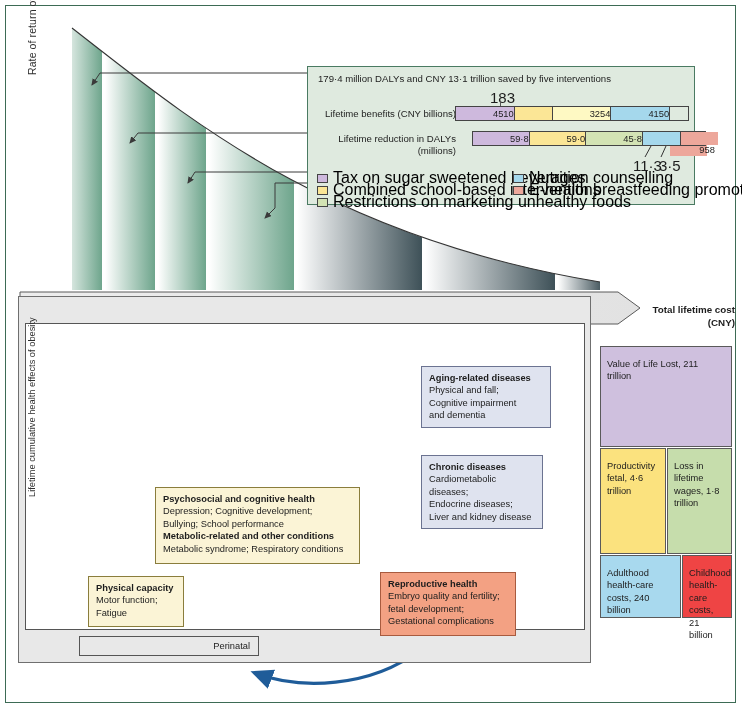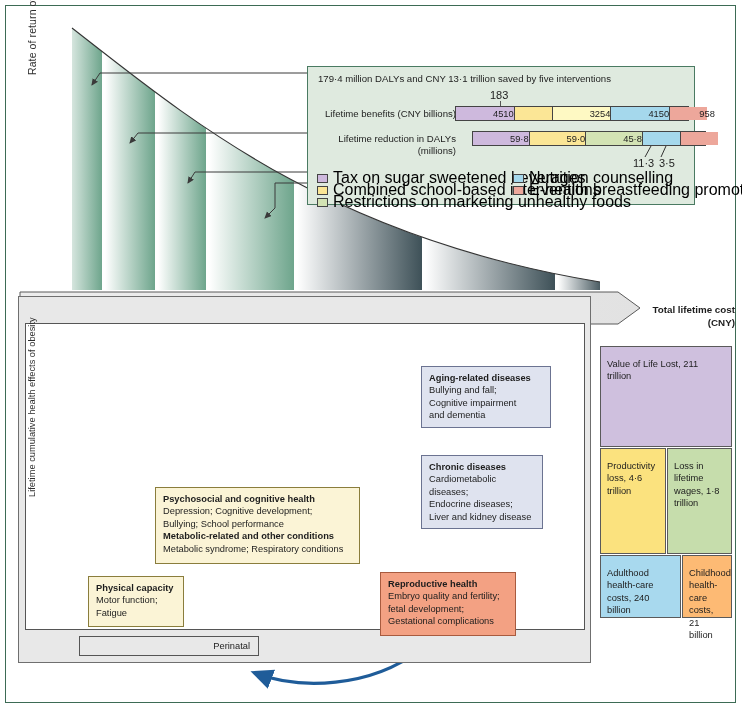--- a/index.html
+++ b/index.html
@@ -19,21 +19,21 @@
   .inset-title{position:absolute;left:10px;top:6px;font-size:9.6px;color:#1d1d1d;white-space:nowrap;}
 
   .rowlabel{position:absolute;font-size:9.6px;color:#1d1d1d;text-align:right;white-space:nowrap;}
 
   .bar{position:absolute;height:15px;border:1px solid #444;box-sizing:border-box;display:flex;}
   .seg{height:100%;border-right:1px solid #444;box-sizing:border-box;position:relative;
         font-size:9.3px;color:#1d1d1d;display:flex;align-items:center;justify-content:center;padding-left:37px;}
   .seg:last-child{border-right:none;}
 
   .tickline{position:absolute;width:1px;background:#555;}
-  .ticklabel{position:absolute;font-size:11px;color:#1d1d1d;white-space:nowrap;}
+  .ticklabel{position:absolute;font-size:15px;color:#1d1d1d;white-space:nowrap;}
   .lgitem{position:absolute;display:flex;align-items:center;white-space:nowrap;}
   .swatch{width:11px;height:9px;border:1px solid #444;margin-right:5px;box-sizing:border-box;}
 
   .stage{position:absolute;top:8px;font-size:9.6px;color:#1d1d1d;text-align:center;white-space:nowrap;}
 
   
   .lower{position:absolute;left:18px;top:296px;width:573px;height:367px;
     background:#e8e8e8;border:1px solid #6f6f6f;box-sizing:border-box;}
   .lower-inner{position:absolute;left:6px;top:26px;width:560px;height:307px;
     background:#fff;border:1px solid #555;box-sizing:border-box;overflow:hidden;}
@@ -173,21 +173,21 @@
     <div class="rowlabel" style="left:8px;top:78px;width:140px;">(millions)</div>
 
     <div class="ticklabel" style="left:182px;top:22px;">183</div>
     <div class="tickline" style="left:192px;top:34px;height:7px;"></div>
 
     <div class="bar" style="left:147px;top:39px;width:234px;">
       <div class="seg" style="width:80px;background:#ceb9dd;">4510</div>
       <div class="seg" style="width:6px;background:#fbe696;font-size:0;"></div>
       <div class="seg" style="width:62px;background:#fef9c3;">3254</div>
       <div class="seg" style="width:66px;background:#a5d8ec;">4150</div>
-      <div class="seg" style="width:20px;background:#eda79b;">958</div>
+      <div class="seg" style="width:20px;background:#eda79b;margin-top:36px;">958</div>
     </div>
 
     <div class="bar" style="left:164px;top:64px;width:234px;">
       <div class="seg" style="width:78px;background:#ceb9dd;">59·8</div>
       <div class="seg" style="width:77px;background:#fbe696;">59·0</div>
       <div class="seg" style="width:60px;background:#d3e3b4;">45·8</div>
       <div class="seg" style="width:14px;background:#a5d8ec;font-size:0;"></div>
       <div class="seg" style="width:5px;background:#eda79b;font-size:0;"></div>
     </div>
 
@@ -228,21 +228,21 @@
   <div class="stage" style="left:510px;top:300px;width:94px;">Later life</div>
 
   <div class="lower">
     <div class="lower-inner"></div>
     <div class="vaxis-low">Lifetime cumulative health effects of obesity</div>
     <div class="perinatal-tab">Perinatal</div>
   </div>
 
   <div class="box box-blue" style="left:421px;top:366px;width:130px;height:62px;">
     <b>Aging-related diseases</b>
-    <span class="ln">Bullying and fall;</span>
+    <span class="ln">Physical and fall;</span>
     <span class="ln">Cognitive impairment</span>
     <span class="ln">and dementia</span>
   </div>
 
   <div class="box box-blue" style="left:421px;top:455px;width:122px;height:74px;">
     <b>Chronic diseases</b>
     <span class="ln">Cardiometabolic</span>
     <span class="ln">diseases;</span>
     <span class="ln">Endocrine diseases;</span>
     <span class="ln">Liver and kidney disease</span>
@@ -274,37 +274,37 @@
     <span>(CNY)</span>
   </div>
 
   <div class="tm" style="left:600px;top:346px;width:132px;height:101px;background:#cfc0de;">
     <span class="ln">Value of Life Lost,</span>
     <span class="ln">211 trillion</span>
   </div>
 
   <div class="tm" style="left:600px;top:448px;width:66px;height:106px;background:#fbe27e;">
     <span class="ln">Productivity</span>
-    <span class="ln">loss,</span>
+    <span class="ln">fetal,</span>
     <span class="ln">4·6 trillion</span>
   </div>
 
   <div class="tm" style="left:667px;top:448px;width:65px;height:106px;background:#c6ddac;">
     <span class="ln">Loss in</span>
     <span class="ln">lifetime</span>
     <span class="ln">wages,</span>
     <span class="ln">1·8 trillion</span>
   </div>
 
   <div class="tm" style="left:600px;top:555px;width:81px;height:63px;background:#a8d9ee;">
     <span class="ln">Adulthood</span>
     <span class="ln">health-care costs,</span>
     <span class="ln">240 billion</span>
   </div>
 
-  <div class="tm" style="left:682px;top:555px;width:50px;height:63px;background:#fdba74;">
+  <div class="tm" style="left:682px;top:555px;width:50px;height:63px;background:#ef4444;">
     <span class="ln">Childhood</span>
     <span class="ln">health-care</span>
     <span class="ln">costs,</span>
     <span class="ln">21 billion</span>
   </div>
 
 </div>
 
 </body></html>

